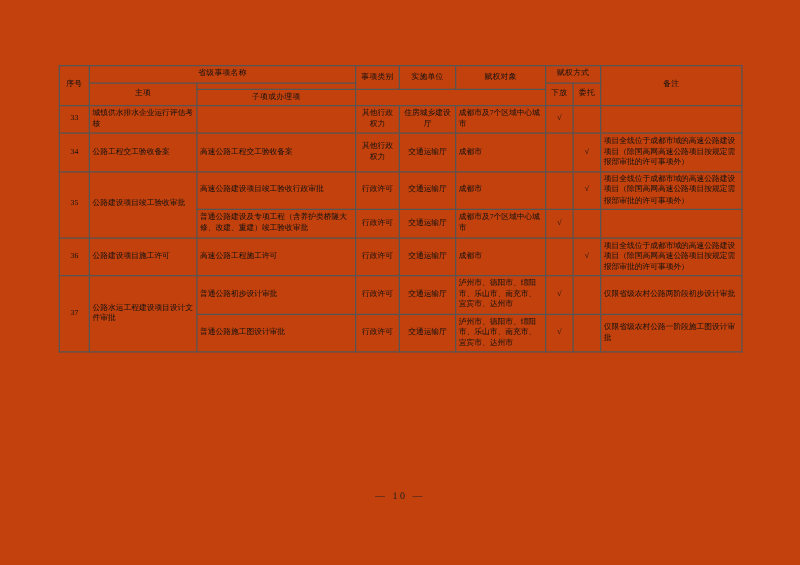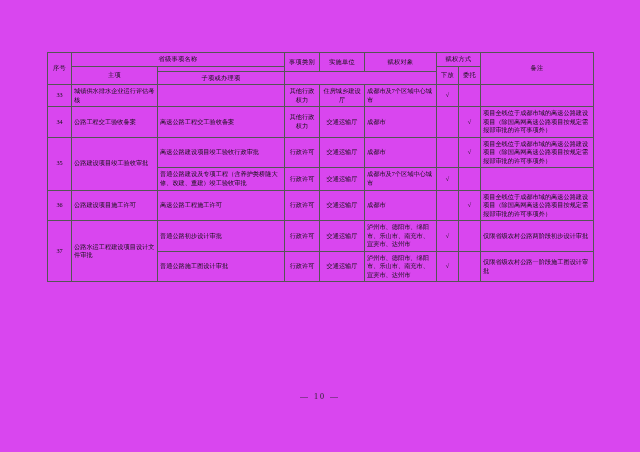--- a/index.html
+++ b/index.html
@@ -11,21 +11,21 @@
     height: 452px;
     background: #ffffff;
     font-family: "Liberation Serif", "DejaVu Serif", serif;
     color: #1a1a1a;
     overflow: hidden;
   }
   .page {
     position: relative;
     width: 640px;
     height: 452px;
-    background: #d946ef;
+    background: #c2410c;
     box-sizing: border-box;
   }
   .table-wrap {
     position: absolute;
     left: 47px;
     top: 52px;
     width: 546px;
   }
   table.doc-table {
     border-collapse: collapse;

